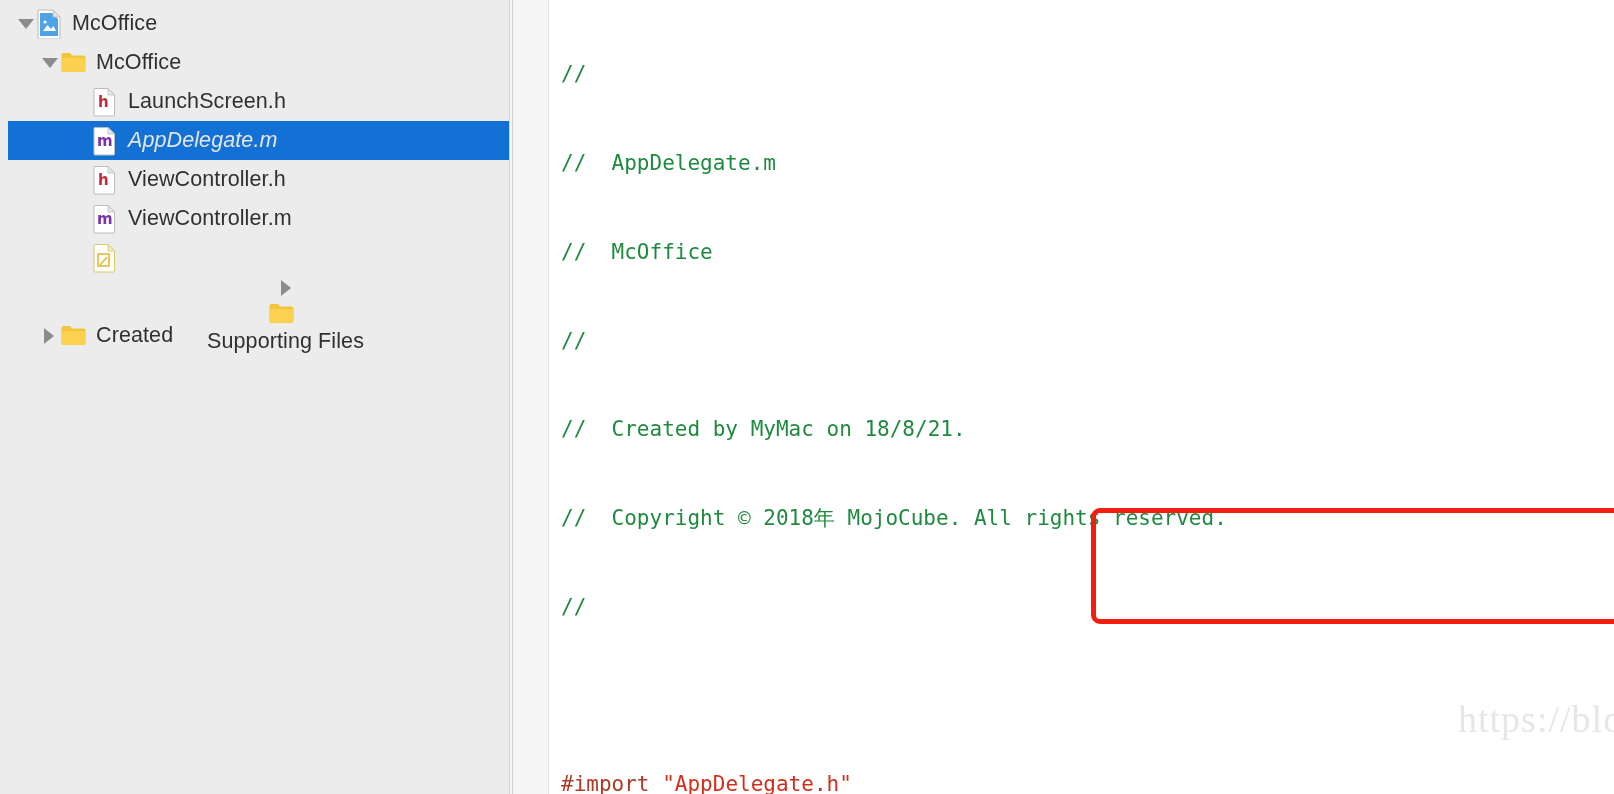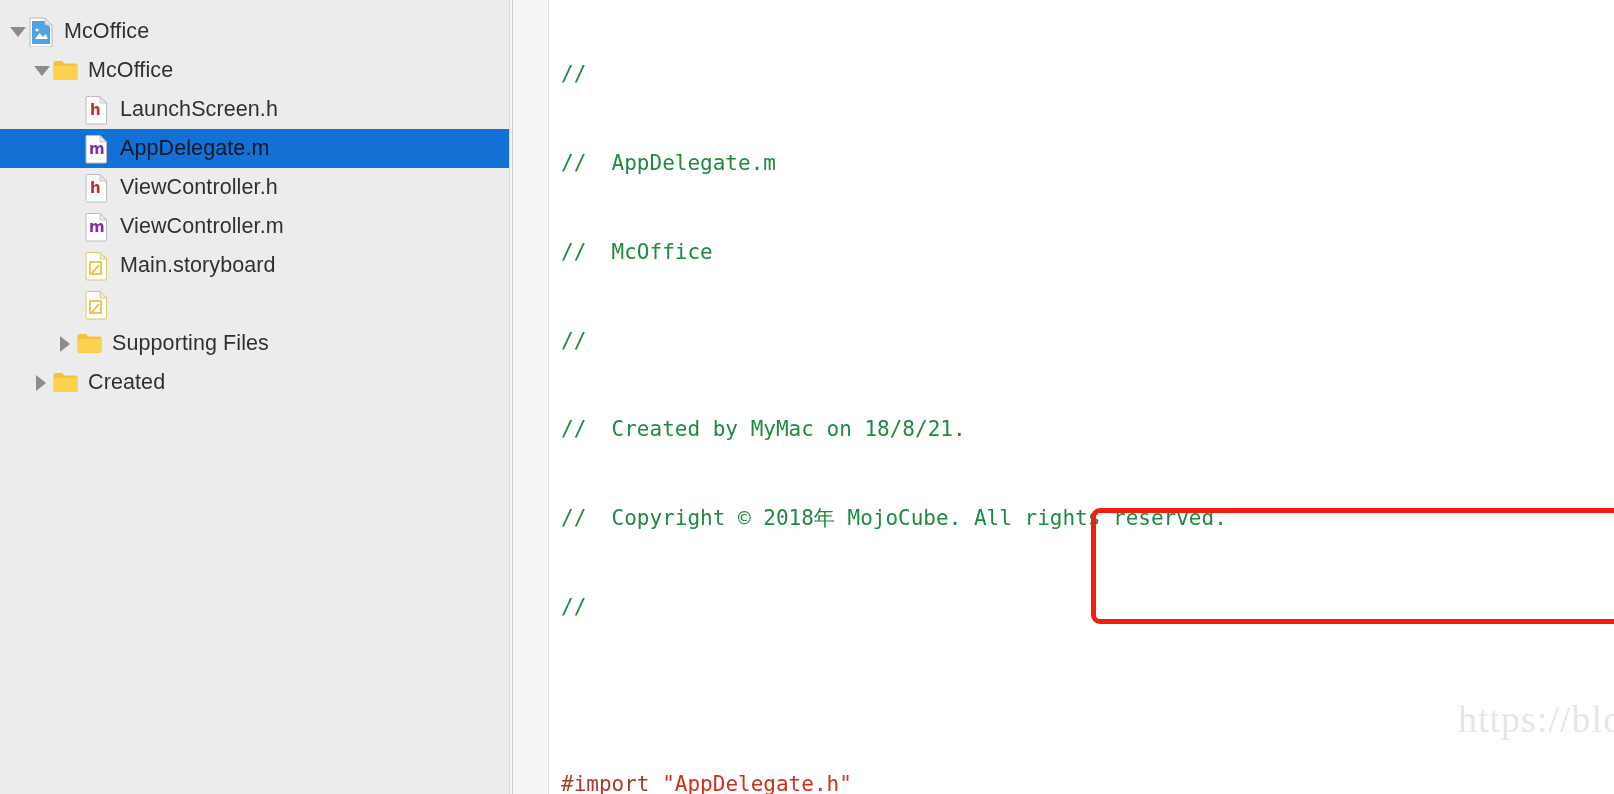--- a/index.html
+++ b/index.html
@@ -27,35 +27,37 @@
   #navigator {
     position: relative;
     width: 509px;
     height: 794px;
     background: #ececec;
     flex: 0 0 509px;
     overflow: hidden;
   }
 
   #nav-tree {
-    padding-top: 12px;
+    padding-top: 4px;
+    margin-left: 8px;
   }
 
   .tree-row {
     position: relative;
     height: 39px;
     display: flex;
     align-items: center;
     white-space: nowrap;
   }
   .tree-row.selected {
     background: #1371d6;
   }
   .tree-row.selected .row-label {
-    color: #0f172a;
+    color: #e5e5e5;
+    font-style: italic;
   }
 
   .disclosure {
     width: 22px;
     height: 39px;
     flex: 0 0 22px;
     position: relative;
   }
   .disclosure.open::before,
   .disclosure.closed::before {
@@ -92,21 +94,21 @@
     font-size: 21.5px;
     color: #32302f;
     letter-spacing: 0.1px;
     font-family: "Liberation Sans", sans-serif;
   }
 
   
   .ind-0 { padding-left: 6px; }
   .ind-1 { padding-left: 30px; }
   .ind-2 { padding-left: 62px; }
-  .ind-2b { padding-left: 54px; }
+  .ind-2b { padding-left: 54px; flex-direction: column; }
 
   
   #nav-scroll-strip {
     position: absolute;
     top: 0;
     right: 0;
     width: 0px;
     height: 794px;
     background: #ececec;
   }
@@ -266,32 +268,20 @@
         <span class="row-icon">
           <svg width="27" height="30" viewBox="0 0 27 30">
             <path d="M3 1.5 h13 l6.5 6.5 v20 a1 1 0 0 1 -1 1 h-18.5 a1 1 0 0 1 -1 -1 v-25.5 a1 1 0 0 1 1 -1 z" fill="#ffffff" stroke="#bcbcbc" stroke-width="1"></path>
             <path d="M16 1.5 l6.5 6.5 h-6.5 z" fill="#e8e8e8" stroke="#bcbcbc" stroke-width="0.8"></path>
             <text x="5" y="20" font-family="DejaVu Sans, sans-serif" font-size="15" font-weight="bold" fill="#7b2fa8">m</text>
           </svg>
         </span>
         <span class="row-label">ViewController.m</span>
       </div>
 
-      <div class="tree-row ind-2">
-        <span class="disclosure none"></span>
-        <span class="row-icon">
-          <svg width="27" height="30" viewBox="0 0 27 30">
-            <path d="M3 1.5 h13 l6.5 6.5 v20 a1 1 0 0 1 -1 1 h-18.5 a1 1 0 0 1 -1 -1 v-25.5 a1 1 0 0 1 1 -1 z" fill="#fefefe" stroke="#d8c96a" stroke-width="1"></path>
-            <path d="M16 1.5 l6.5 6.5 h-6.5 z" fill="#f3ecc8" stroke="#d8c96a" stroke-width="0.8"></path>
-            <rect x="6" y="11" width="11" height="12" fill="none" stroke="#e3b93c" stroke-width="1.6"></rect>
-            <path d="M8 22 l7 -8" stroke="#e3b93c" stroke-width="1.6" fill="none"></path>
-          </svg>
-        </span>
-        <span class="row-label">Main.storyboard</span>
-      </div>
 
 
       <div class="tree-row ind-2">
         <span class="disclosure none"></span>
         <span class="row-icon">
           <svg width="27" height="30" viewBox="0 0 27 30">
             <path d="M3 1.5 h13 l6.5 6.5 v20 a1 1 0 0 1 -1 1 h-18.5 a1 1 0 0 1 -1 -1 v-25.5 a1 1 0 0 1 1 -1 z" fill="#fefefe" stroke="#d8c96a" stroke-width="1"></path>
             <path d="M16 1.5 l6.5 6.5 h-6.5 z" fill="#f3ecc8" stroke="#d8c96a" stroke-width="0.8"></path>
             <rect x="6" y="11" width="11" height="12" fill="none" stroke="#e3b93c" stroke-width="1.6"></rect>
             <path d="M8 22 l7 -8" stroke="#e3b93c" stroke-width="1.6" fill="none"></path>

